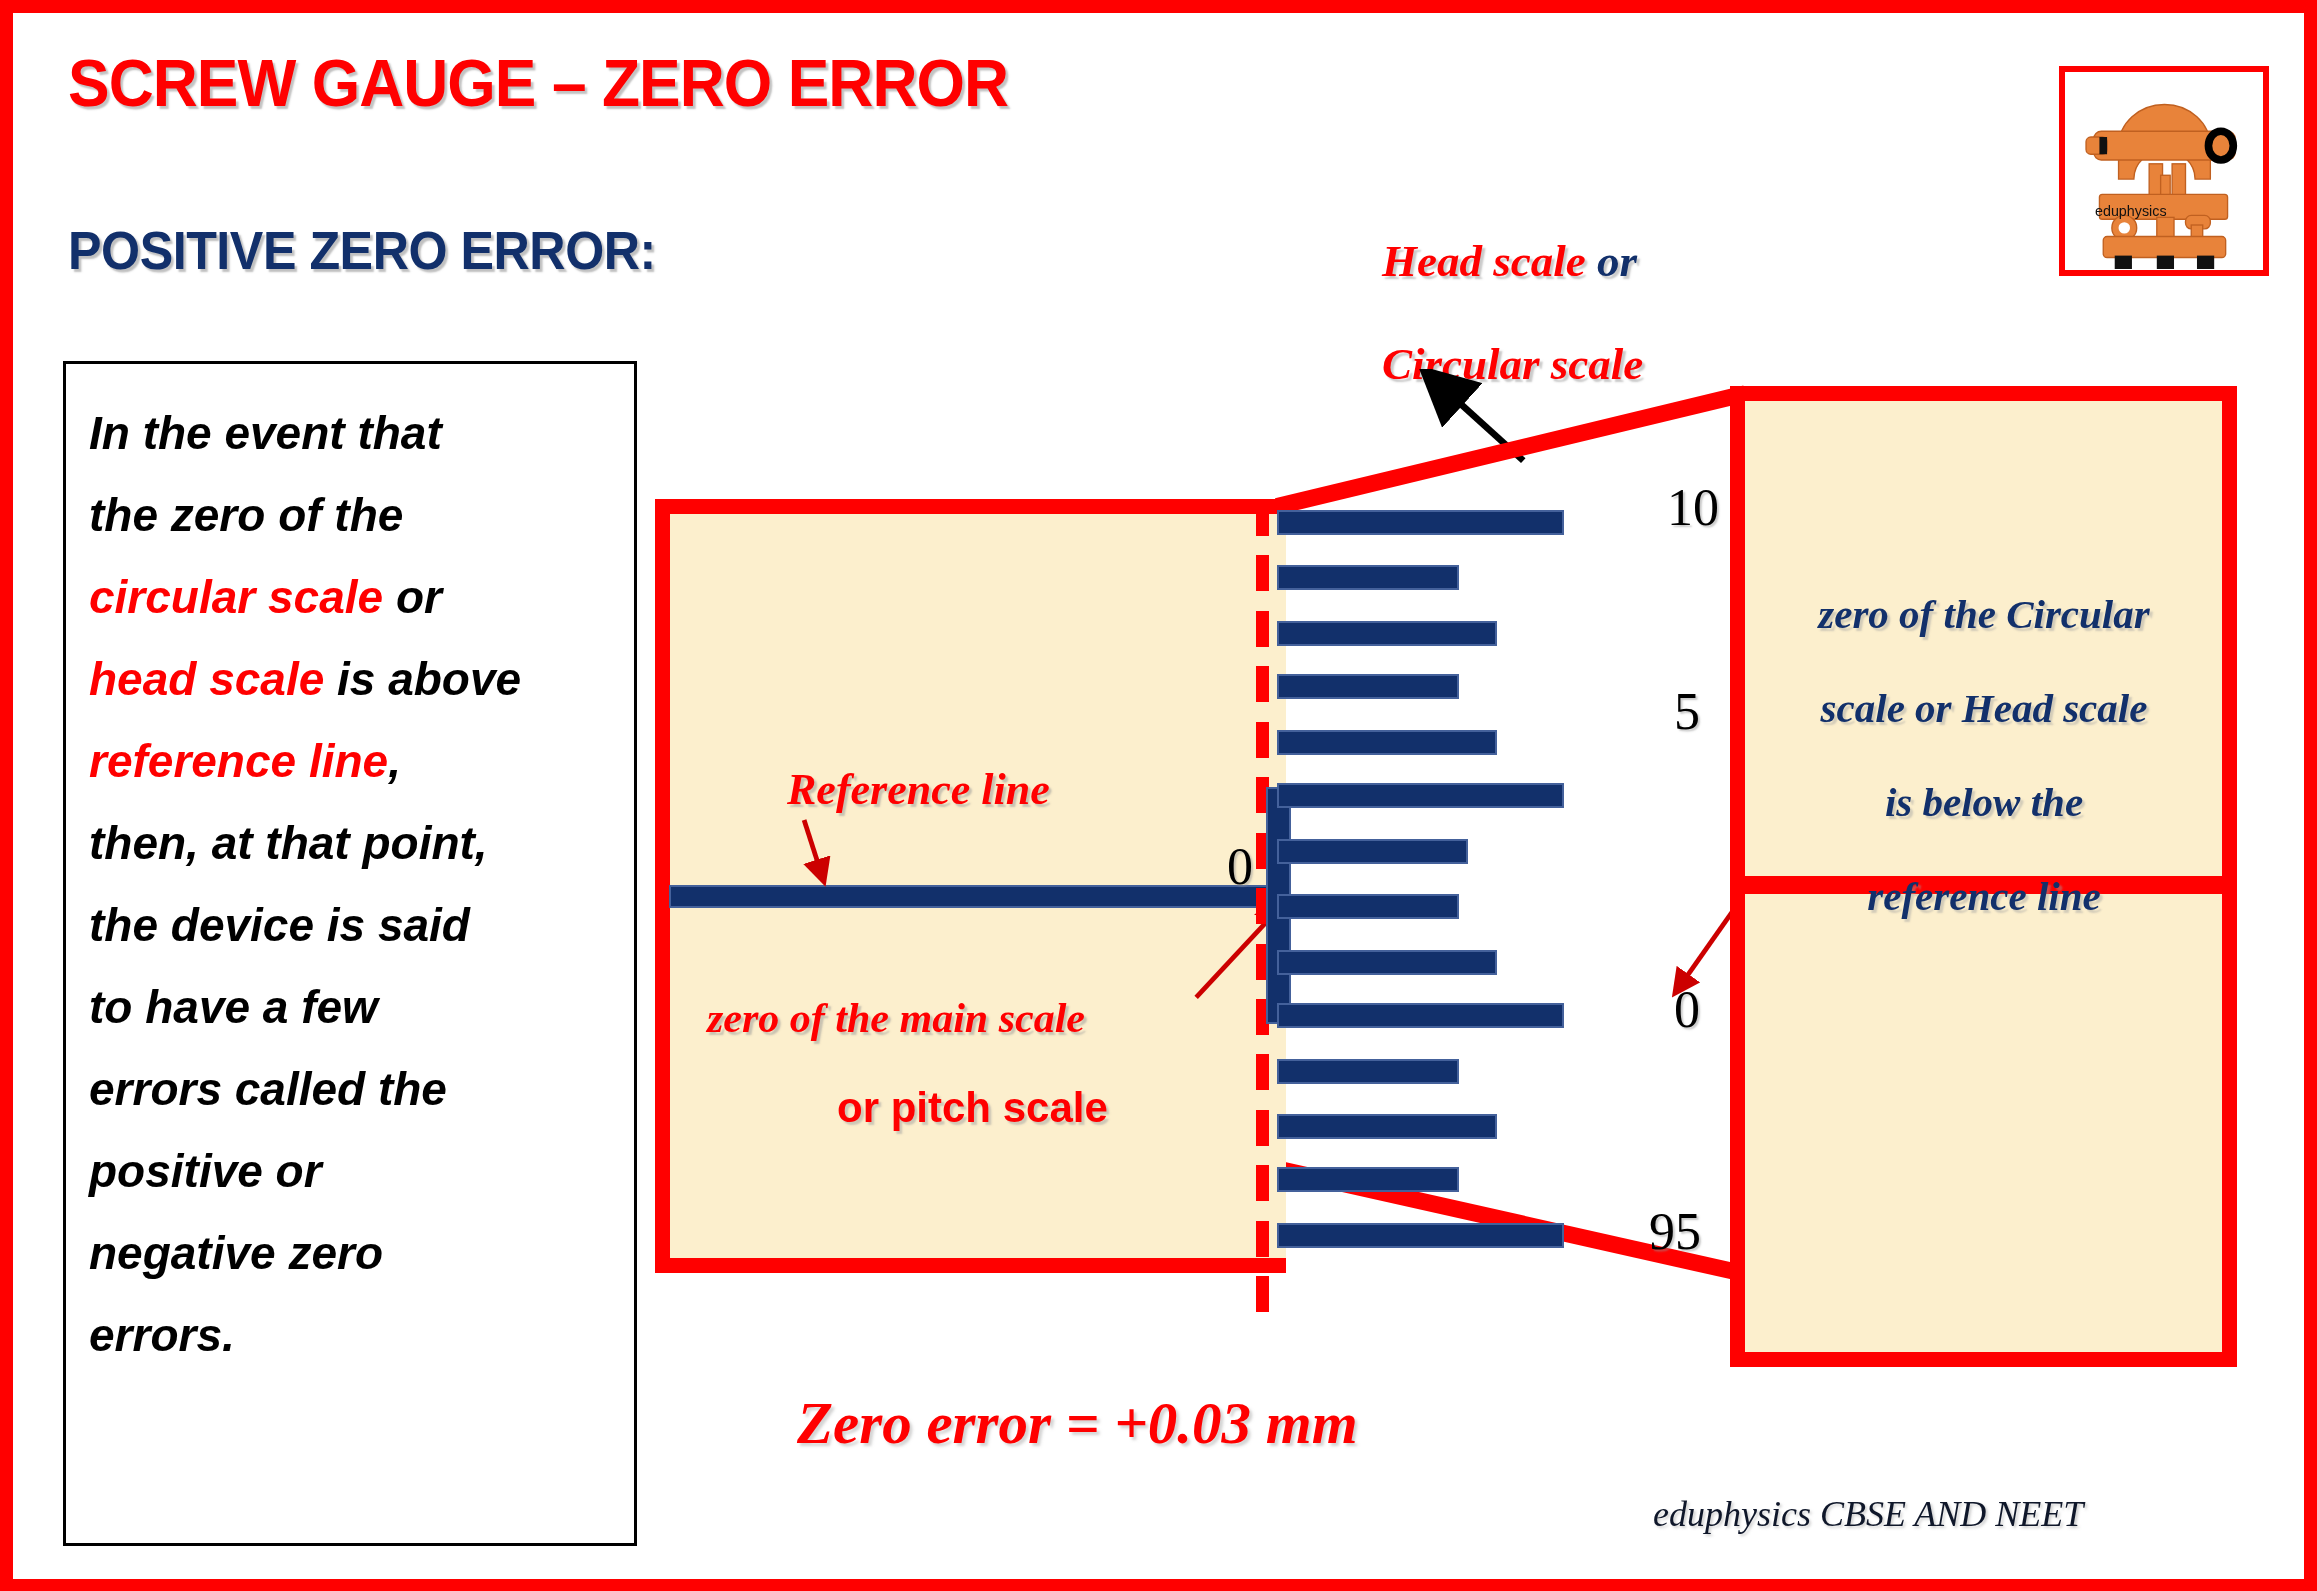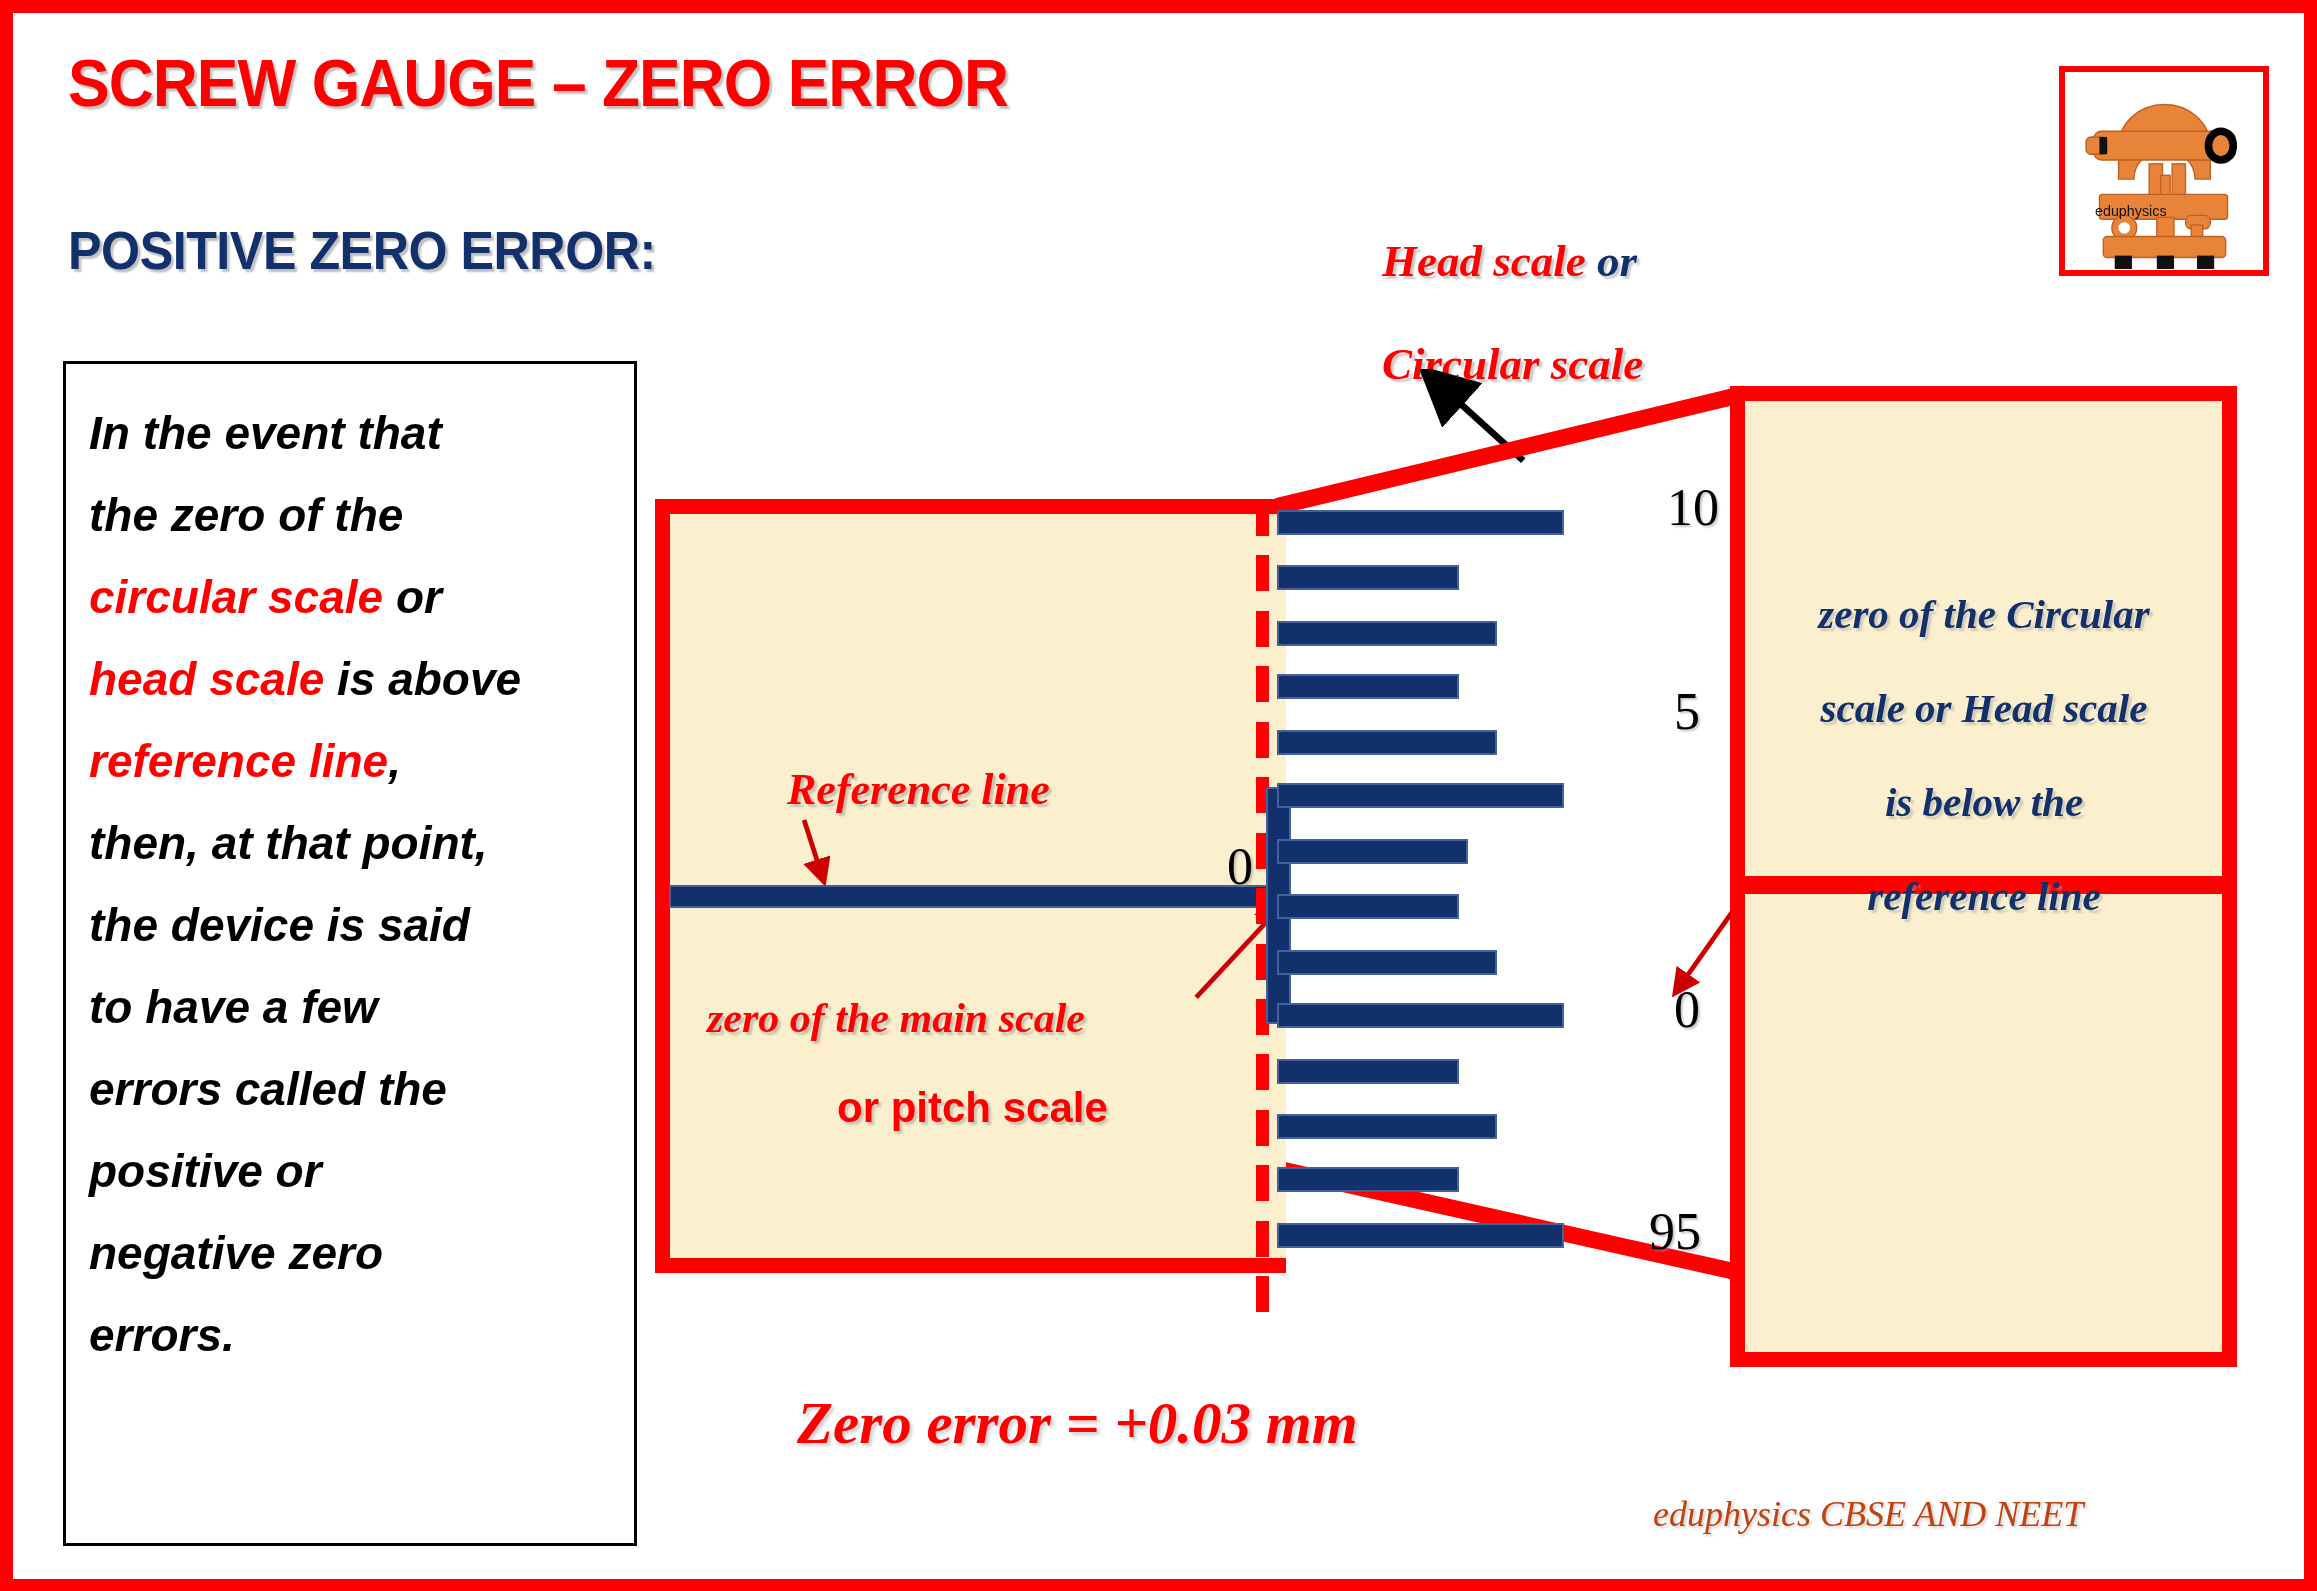--- a/index.html
+++ b/index.html
@@ -88,21 +88,21 @@
         text-shadow:2.9px 2.9px 1.9px rgba(160,160,160,.45);}
 
   
   #result{position:absolute;left:784px;top:1376px;font-size:59px;
         font-weight:bold;font-style:italic;color:#FF0000;
         font-family:"Liberation Serif",serif;white-space:nowrap;
         text-shadow:2.9px 2.9px 2.9px rgba(170,170,170,.5);}
 
   
   #watermark{position:absolute;left:1640px;top:1480px;font-size:36px;
-        font-style:italic;color:#c2410c;font-family:"Liberation Serif",serif;
+        font-style:italic;color:#0f172a;font-family:"Liberation Serif",serif;
         text-shadow:1.9px 1.9px 2.9px rgba(190,190,190,.75);white-space:nowrap;}
 
   
   #logo{position:absolute;left:2046px;top:53px;width:210px;height:210px;
         border:6.7px solid #FF0000;background:#fff;box-sizing:border-box;}
   #logo-caption{position:absolute;left:2082px;top:170px;font-size:14.3px;color:#111;
         font-family:"Liberation Sans",sans-serif;margin-top:20px;}
   svg{display:block;}
 </style>
 </head>

